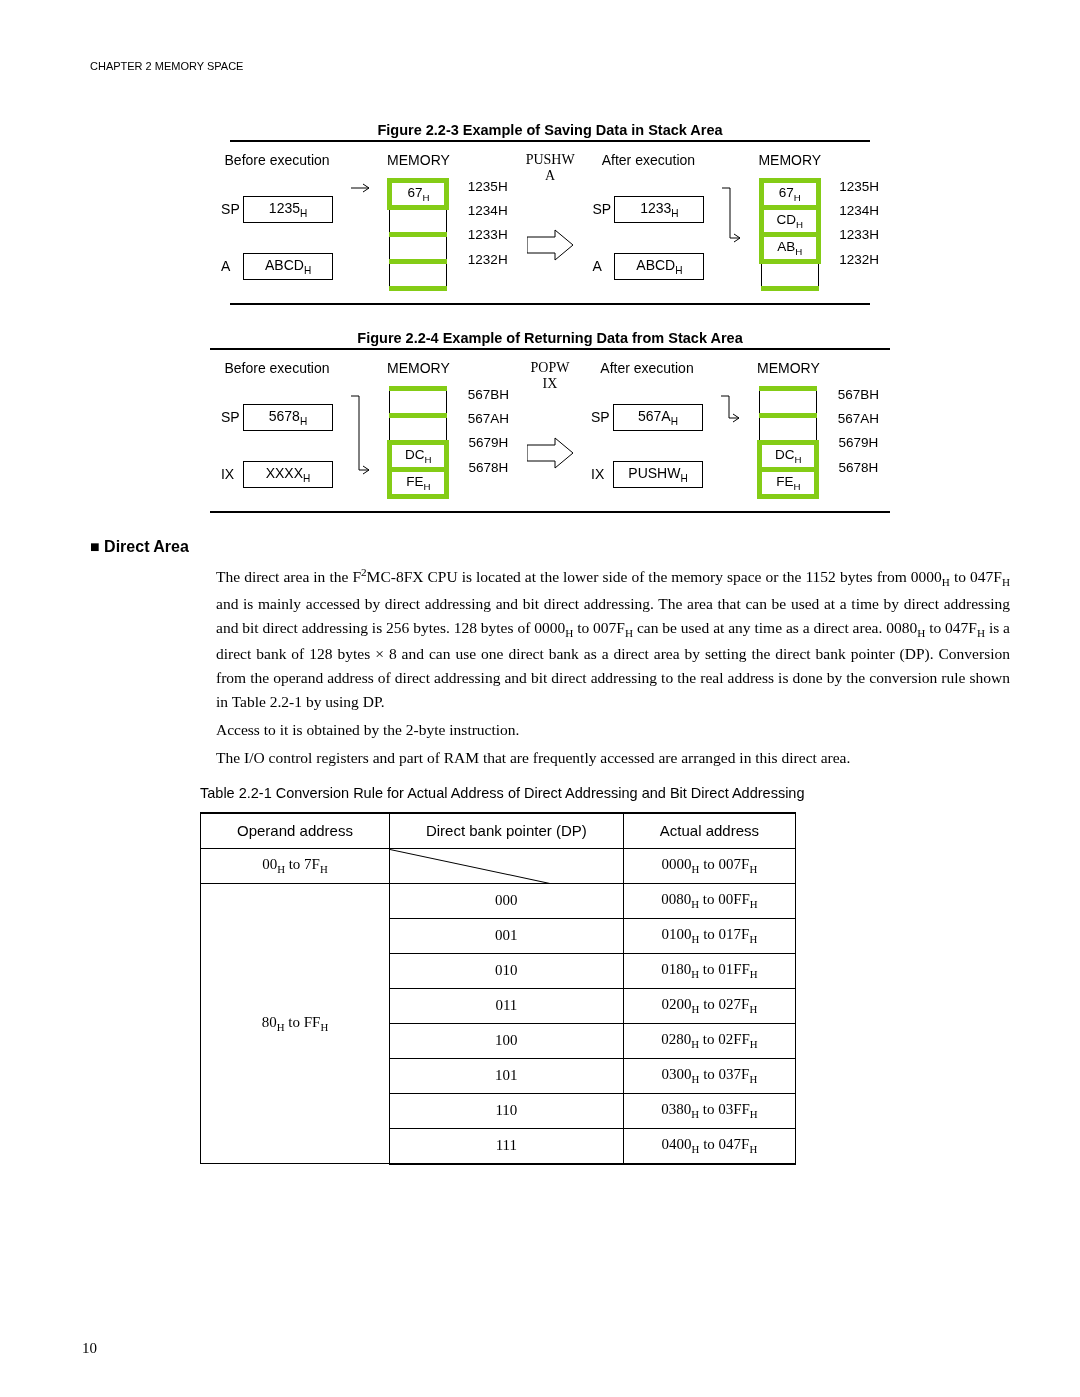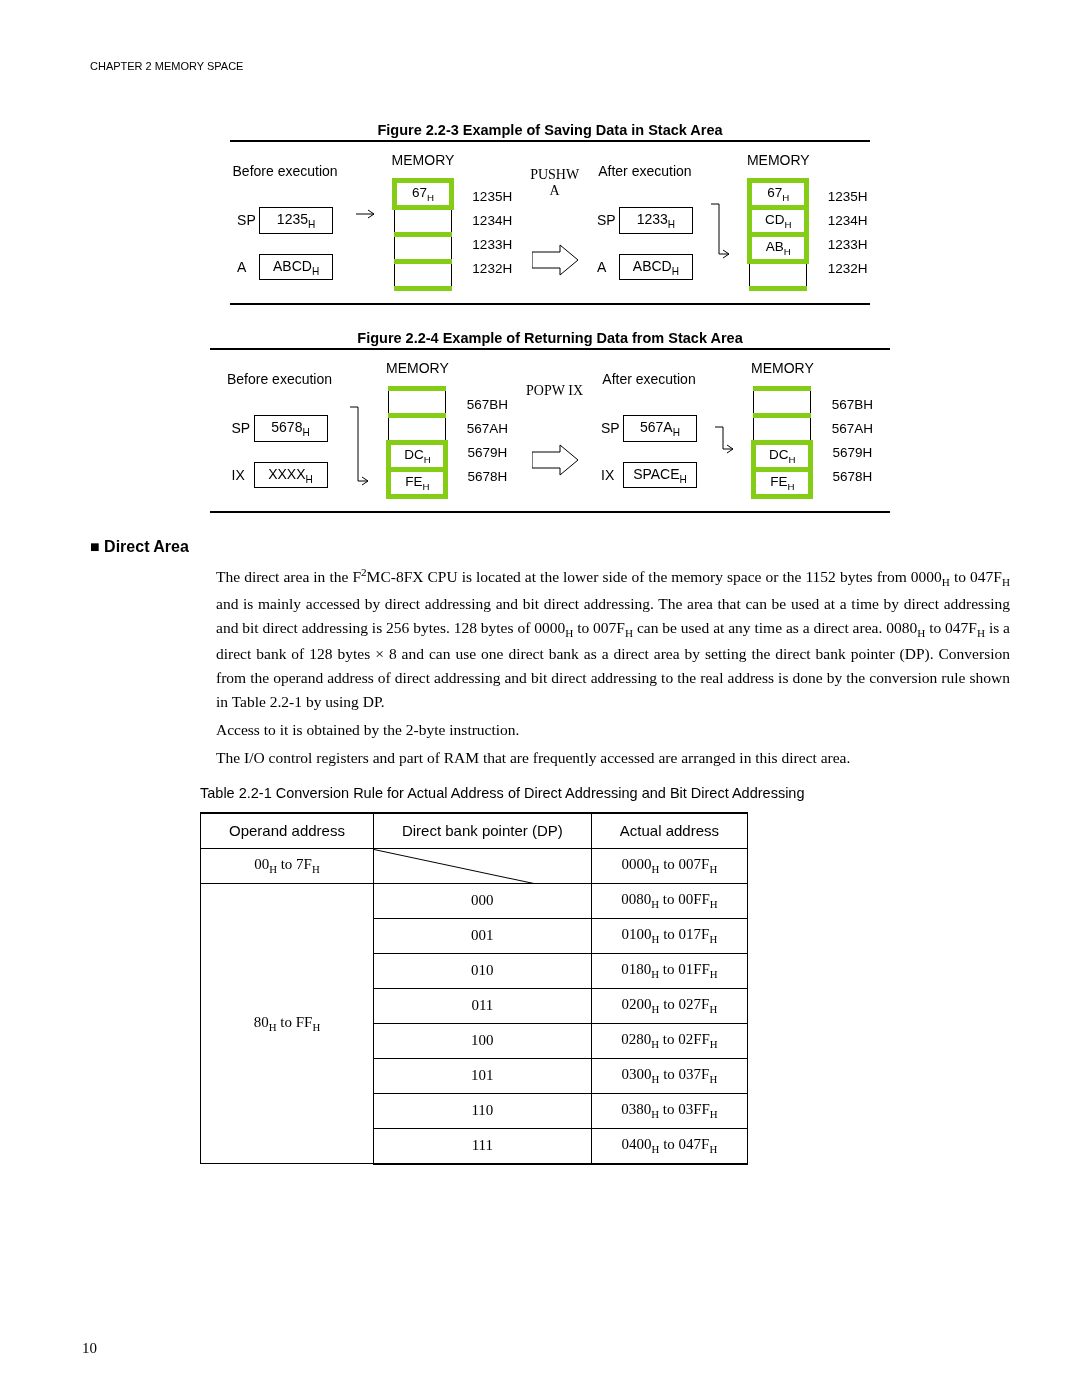--- a/index.html
+++ b/index.html
@@ -28,46 +28,46 @@
     border-top: 2px solid #000;
     border-bottom: 2px solid #000;
     margin: 0 auto 25px auto;
     padding: 10px 14px 12px 14px;
     box-sizing: border-box;
   }
   .fig-box.w1 { width: 640px; }
   .fig-box.w2 { width: 680px; }
   .fig-row {
     display: flex;
-    align-items: center;
+    align-items: flex-start;
     justify-content: center;
     gap: 18px;
   }
   .col { display: flex; flex-direction: column; align-items: center; }
   .label-top {
     font-family: Arial, Helvetica, sans-serif;
     font-size: 14px;
     margin-bottom: 4px;
     height: 18px;
     white-space: nowrap;
   }
-  .reg-stack { display: flex; flex-direction: column; gap: 20px; margin-top: 22px; }
+  .reg-stack { display: flex; flex-direction: column; gap: 30px; margin-top: 22px; }
   .reg-cell {
     display: flex;
     align-items: center;
   }
   .reg-name {
     font-family: Arial, Helvetica, sans-serif;
     font-size: 14px;
     width: 22px;
     text-align: left;
   }
   .reg-val {
     border: 1px solid #000;
-    padding: 3px 6px;
+    padding: 3px 14px;
     font-family: Arial, Helvetica, sans-serif;
     font-size: 14px;
     min-width: 60px;
     text-align: center;
   }
   .mem-table {
     border-collapse: collapse;
     margin-top: 4px;
   }
   .mem-table td {
@@ -128,21 +128,21 @@
     line-height: 1.35;
   }
   .conv-table {
     border-collapse: collapse;
     margin-left: 110px;
   }
   .conv-table th, .conv-table td {
     border: 1px solid #000;
     font-family: "Times New Roman", serif;
     font-size: 15px;
-    padding: 6px 28px;
+    padding: 6px 36px;
     text-align: center;
     height: 22px;
   }
   .conv-table th {
     font-weight: normal;
     font-family: Arial, Helvetica, sans-serif;
   }
   .conv-table tr.top-line th { border-top: 2px solid #000; }
   .conv-table tr:last-child td { border-bottom: 2px solid #000; }
   .conv-table .diag {
@@ -370,21 +370,21 @@
     </div>
     <div class="col">
       <span class="label-top">After execution</span>
       <div class="reg-stack">
         <div class="reg-cell">
           <span class="reg-name">SP</span>
           <span class="reg-val"><span>567A</span><span class="hx">H</span></span>
         </div>
         <div class="reg-cell">
           <span class="reg-name">IX</span>
-          <span class="reg-val"><span>SPACE</span><span class="hx">H</span></span>
+          <span class="reg-val"><span>PUSHW</span><span class="hx">H</span></span>
         </div>
       </div>
     </div>
     <div class="connector">
       <svg class="arrow-svg" width="18" height="50">
           <polyline points="0,8 8,8 8,30 18,30" fill="none" stroke="#000"></polyline>
           <polyline points="12,26 18,30 12,34" fill="none" stroke="#000"></polyline>
         </svg>
     </div>
     <div class="col">

